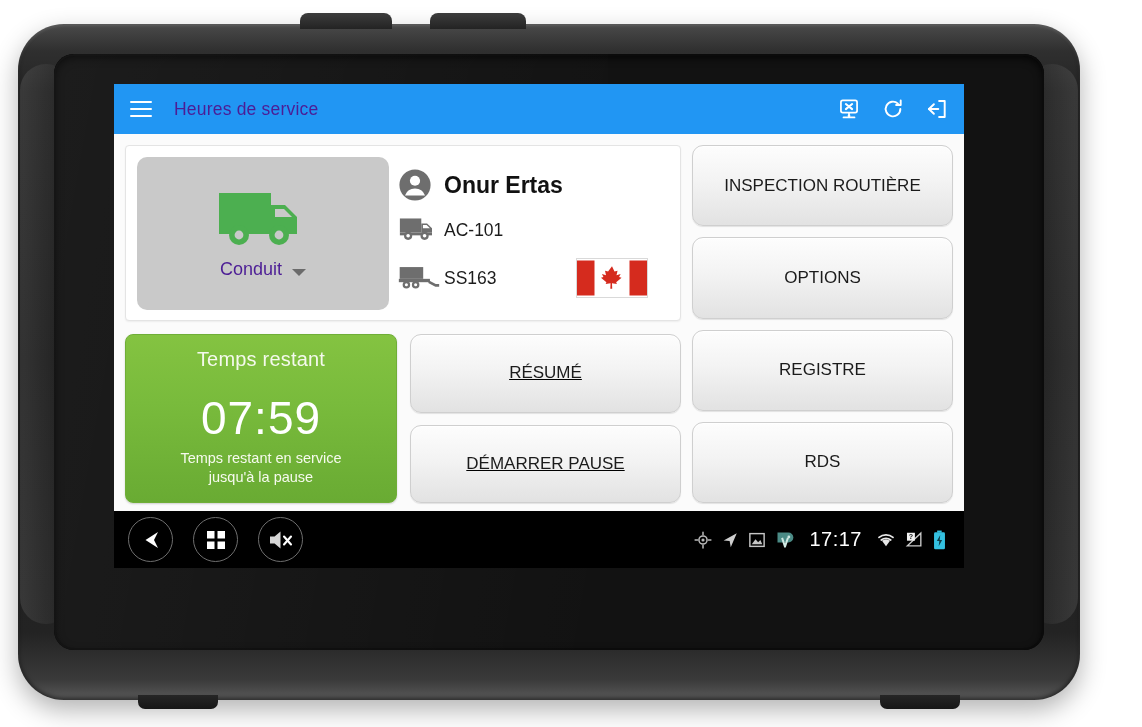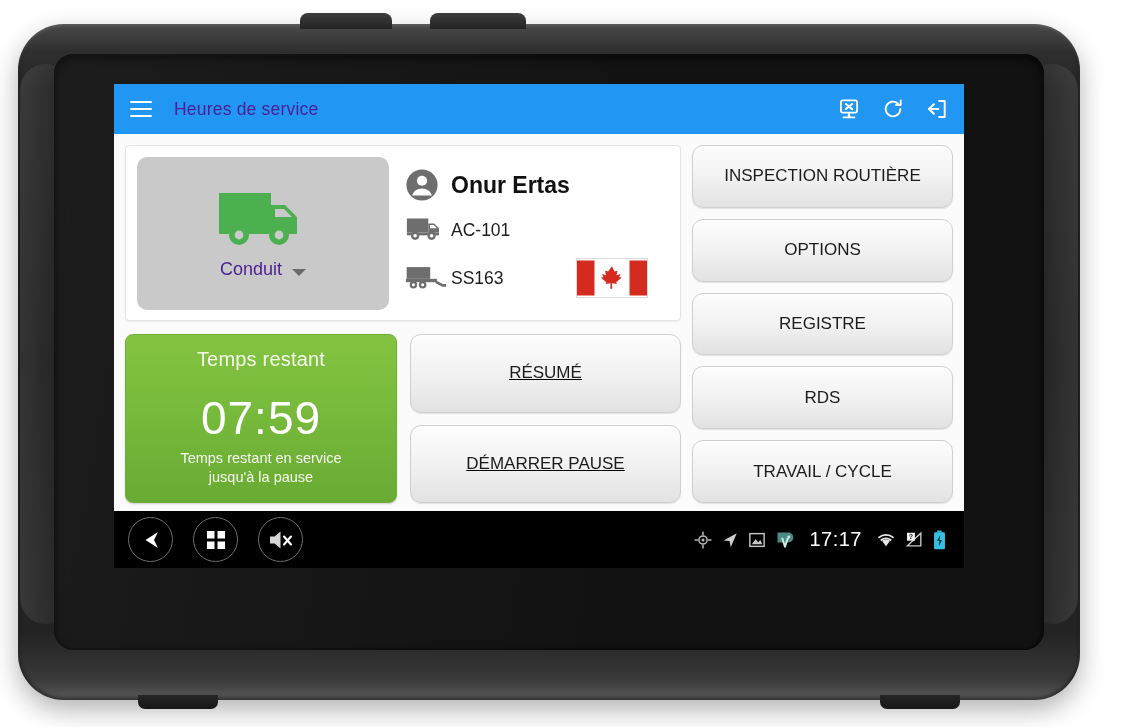--- a/index.html
+++ b/index.html
@@ -107,21 +107,21 @@
     width: 252px; height: 153px; background: #c9c9c9; border-radius: 10px;
     display: flex; flex-direction: column; align-items: center; justify-content: center;
     cursor: pointer; gap: 2px;
   }
   .status-tile svg { display: block; }
   .status-row { display: flex; align-items: center; gap: 10px; margin-top: 2px; }
   .status-label { font-size: 18px; font-weight: normal; color: #4c1d95; }
   .caret { width: 0;height: 0;border-left: 7px solid transparent;border-right: 7px solid transparent;
            border-top: 7px solid #6b6b6b; margin-top: 6px; }
 
-  .driver-info { flex: 1; padding-left: 16px; display: flex; flex-direction: column;
+  .driver-info { flex: 1; padding-left: 9px; display: flex; flex-direction: column;
                  justify-content: flex-start; gap: 14px; }
   .info-row { display: flex; align-items: center; }
   .info-ico { width: 46px; display: flex; justify-content: flex-start; align-items: center; }
   .info-name { font-size: 23px; font-weight: bold; color: #111; }
   .info-text { font-size: 17.5px; color: #1c1c1c; }
   .flag { width: 72px; height: 40px; margin-left: auto; margin-right: 18px;
           border: 1px solid #d9d9d9; }
 
   
   .row2 { display: flex; gap: 13px; flex: 1; }
@@ -314,21 +314,20 @@
           </div>
         </div>
 
       </div>
 
       <div class="col-right">
         <div class="btn">INSPECTION ROUTIÈRE</div>
         <div class="btn">OPTIONS</div>
         <div class="btn">REGISTRE</div>
         <div class="btn">RDS</div>
-        <div class="btn">TRAVAIL / CYCLE</div>
       </div>
 
     </div>
 
     <div class="navbar">
       <div class="nav-left">
 
         <div class="nav-key">
           <svg width="24" height="24" viewBox="0 0 24 24">
             <path d="M19 4 L6.5 12 L19 20 L15 12 z" fill="#fff"></path>

